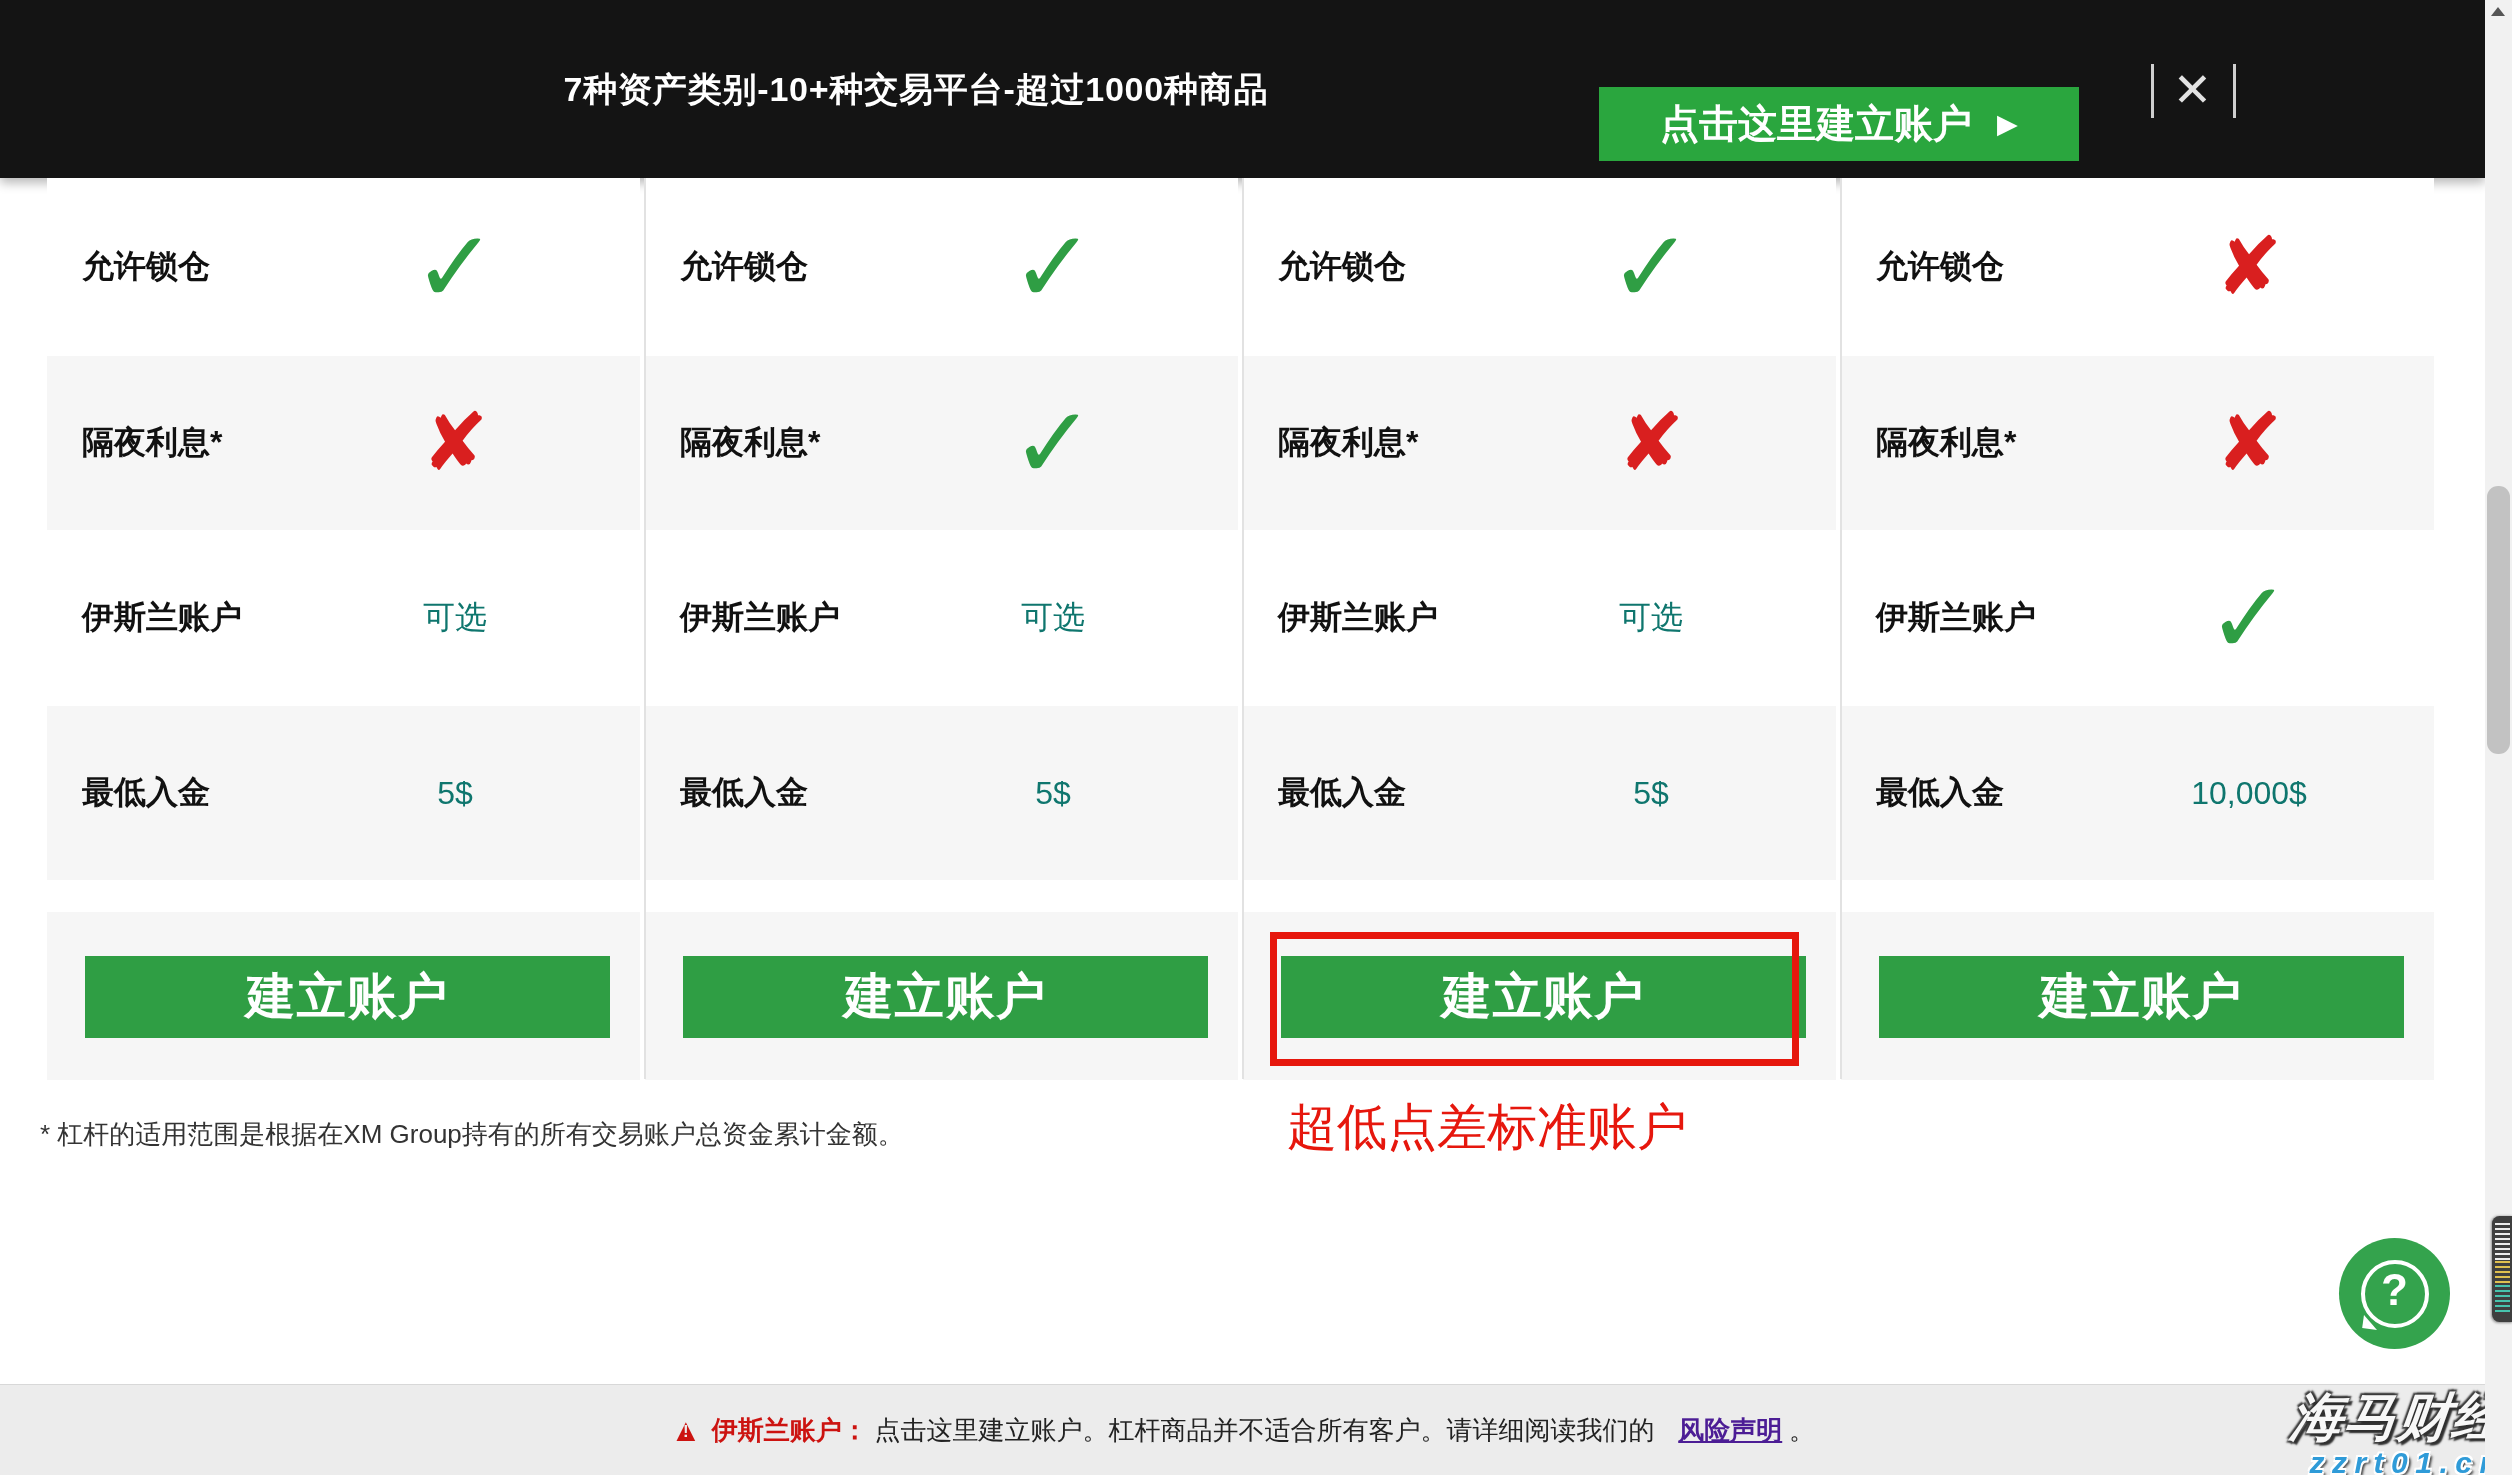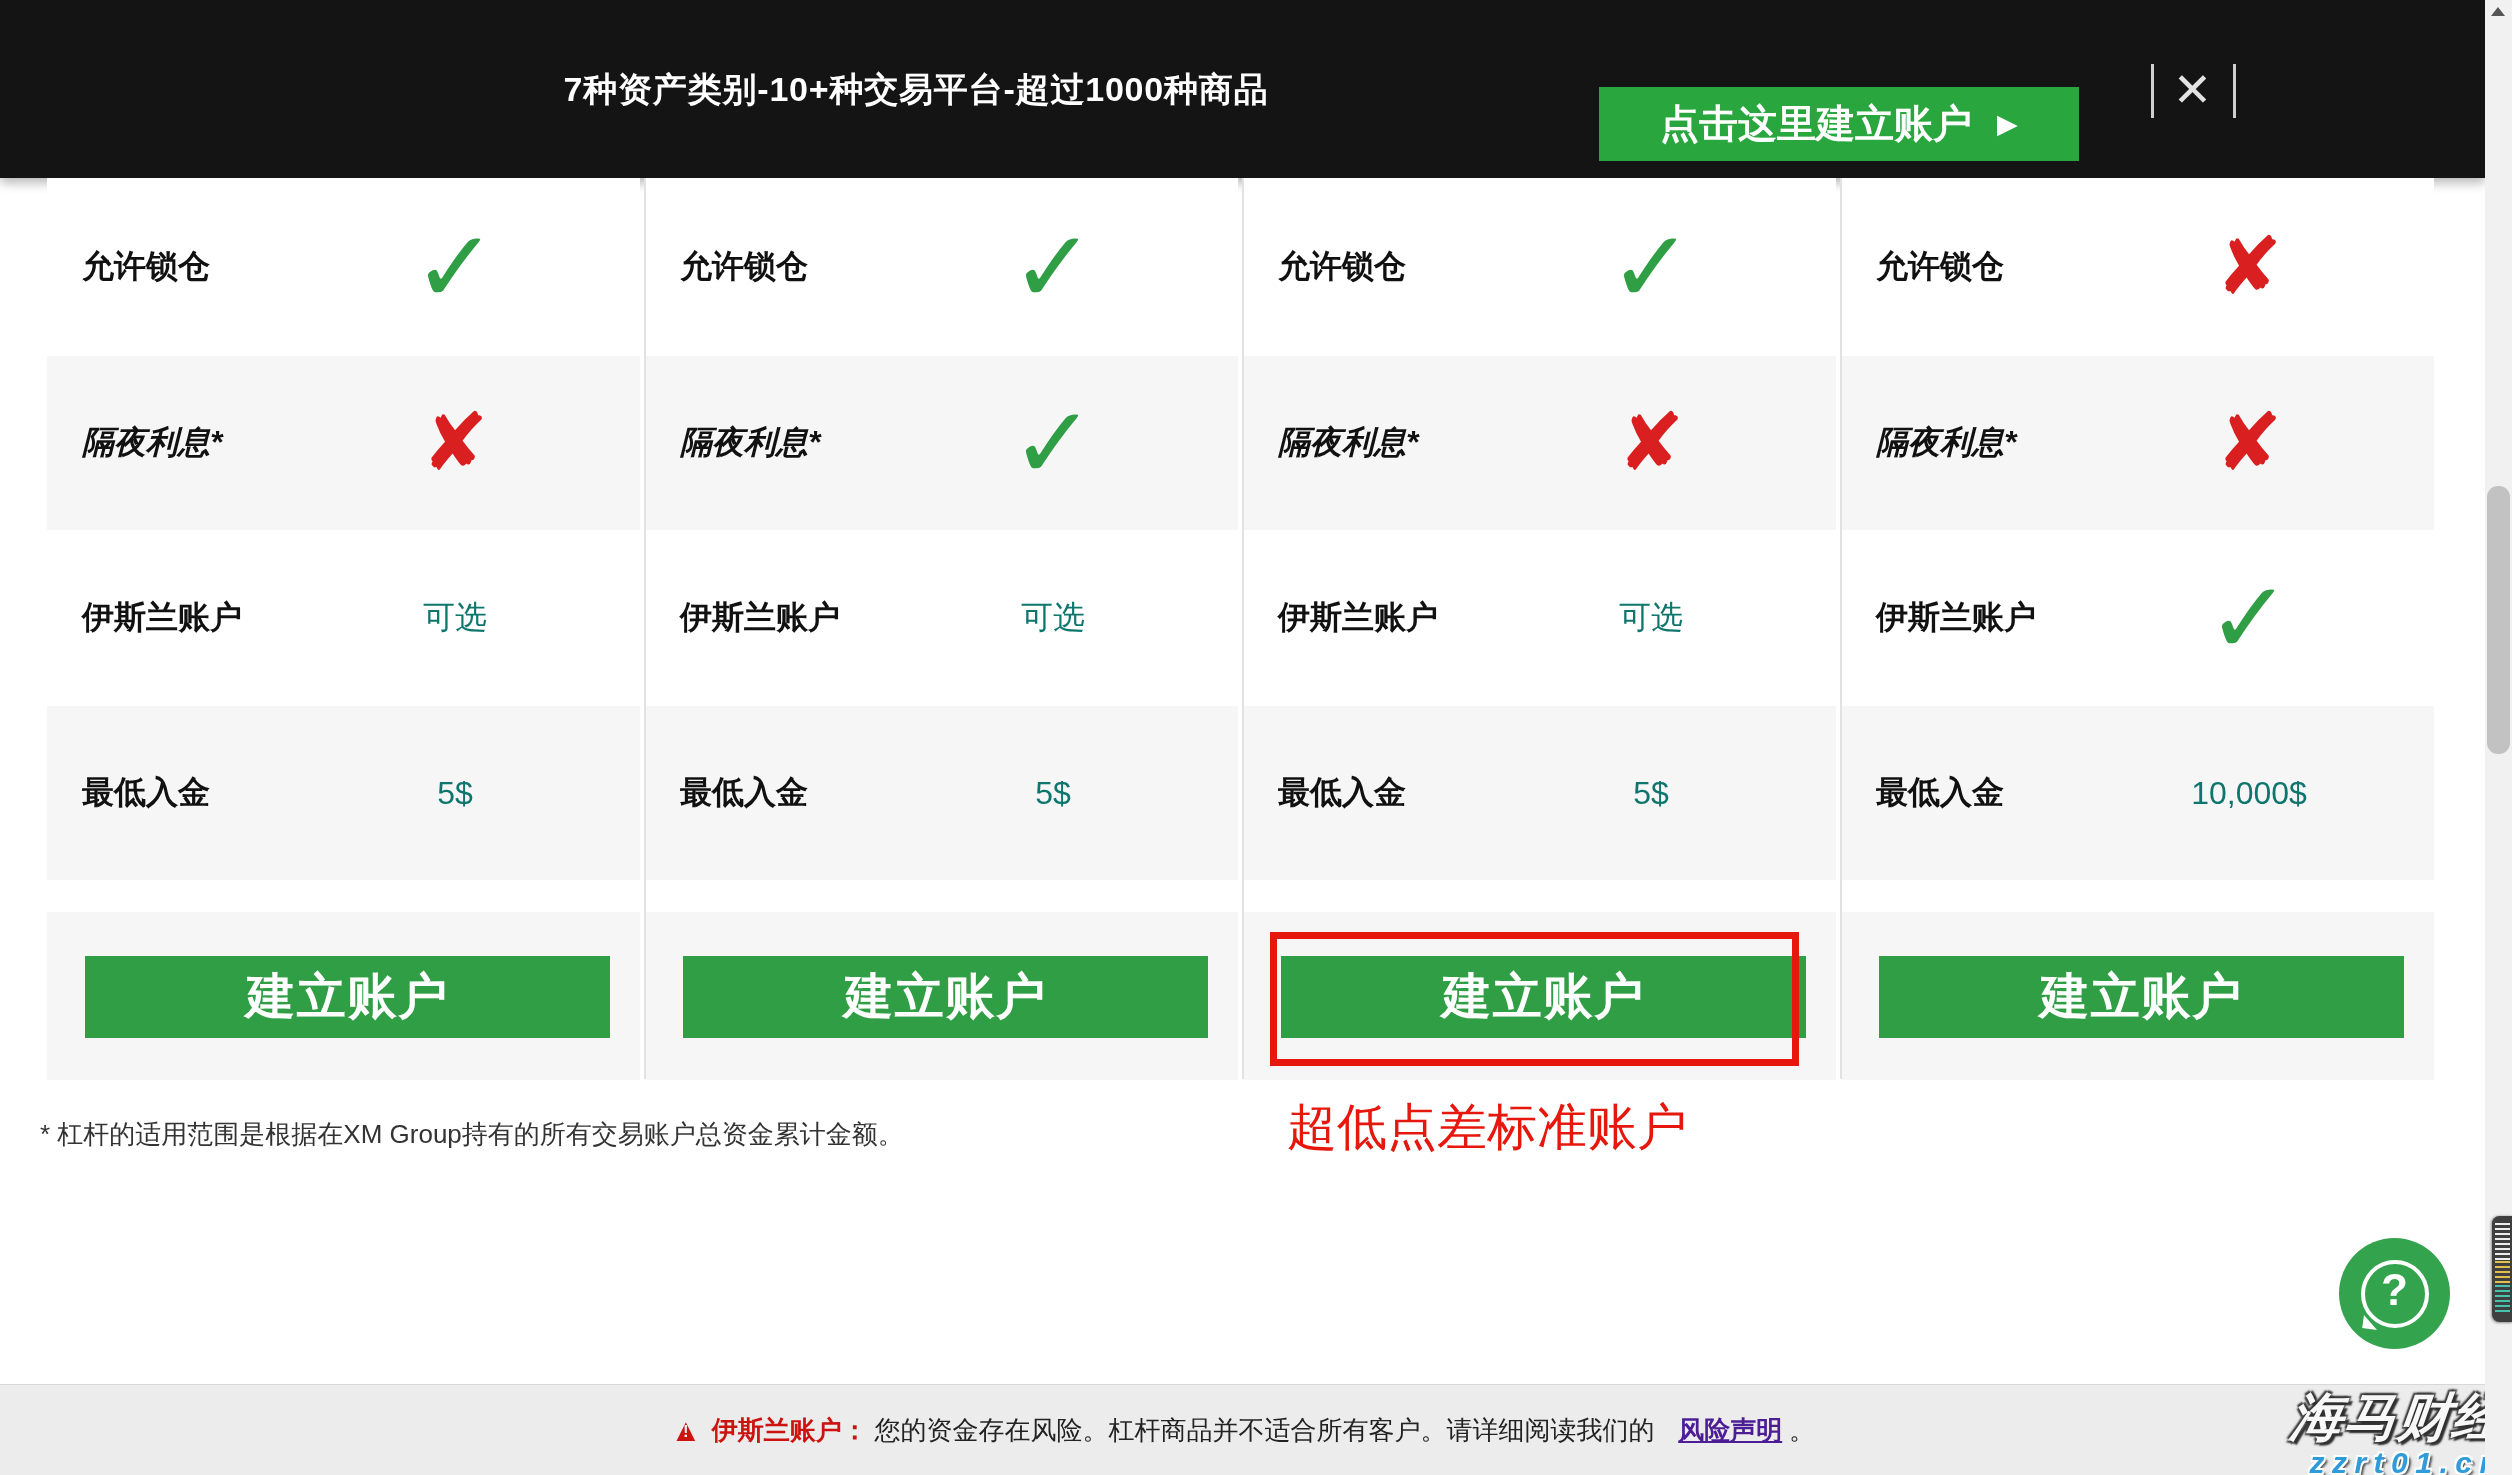--- a/index.html
+++ b/index.html
@@ -18,21 +18,21 @@
   .cta .arrow{font-size:27px;line-height:1;}
   .vbar{position:absolute;top:64px;width:2.5px;height:54px;background:#cfcfcf;}
   .vbar.b1{left:2151px;} .vbar.b2{left:2233px;}
   .close-x{position:absolute;left:2168px;top:60px;width:49px;height:60px;line-height:60px;
        text-align:center;color:#e3e3e3;font-size:47px;font-weight:bold;cursor:pointer;}
   
   .col{position:absolute;top:178px;width:593px;height:901px;}
   .col.c0{left:47px;} .col.c1{left:645px;} .col.c2{left:1243px;} .col.c3{left:1841px;}
   .cell{position:relative;width:593px;}
   .cell.r0{height:178px;background:#ffffff;}
-  .cell.r1{height:174px;background:#f6f6f6;font-style:italic;}
+  .cell.r1{height:174px;background:#f6f6f6;}
   .cell.r2{height:176px;background:#ffffff;}
   .cell.r3{height:174px;background:#f6f6f6;}
   .cell.gap{height:32px;background:#ffffff;}
   .cell.btnband{height:168px;background:#f6f6f6;}
   .lbl{position:absolute;left:35px;top:50%;transform:translateY(-50%);
        font-size:32px;font-weight:bold;color:#111;white-space:nowrap;}
   .val{position:absolute;left:408px;top:50%;transform:translate(-50%,-50%);
        font-size:32px;color:#0f766e;white-space:nowrap;}
   .val.check{color:#2f9e44;font-size:101px;font-weight:bold;line-height:1;}
   .val.cross{color:#d91f1f;font-size:80px;font-weight:bold;line-height:1;}
@@ -199,21 +199,21 @@
 
 <div class="red-box"></div>
 <div class="red-note">超低点差标准账户</div>
 
 <div class="footnote">* 杠杆的适用范围是根据在XM Group持有的所有交易账户总资金累计金额。</div>
 
 <div class="risk-bar">
   <div class="risk-line">
     <span class="warn">▲</span>
     <span class="risk-label">伊斯兰账户：</span>
-    <span>您的资金存在风险。杠杆商品并不适合所有客户。请详细阅读我们的</span>
+    <span>点击这里建立账户。杠杆商品并不适合所有客户。请详细阅读我们的</span>
       <span class="risk-link">风险声明</span>
       <span>。</span>
   </div>
 </div>
 
 <div class="watermark">
   <div class="wm1">海马财经</div>
   <div class="wm2">zzrt01.cn</div>
 </div>
 

